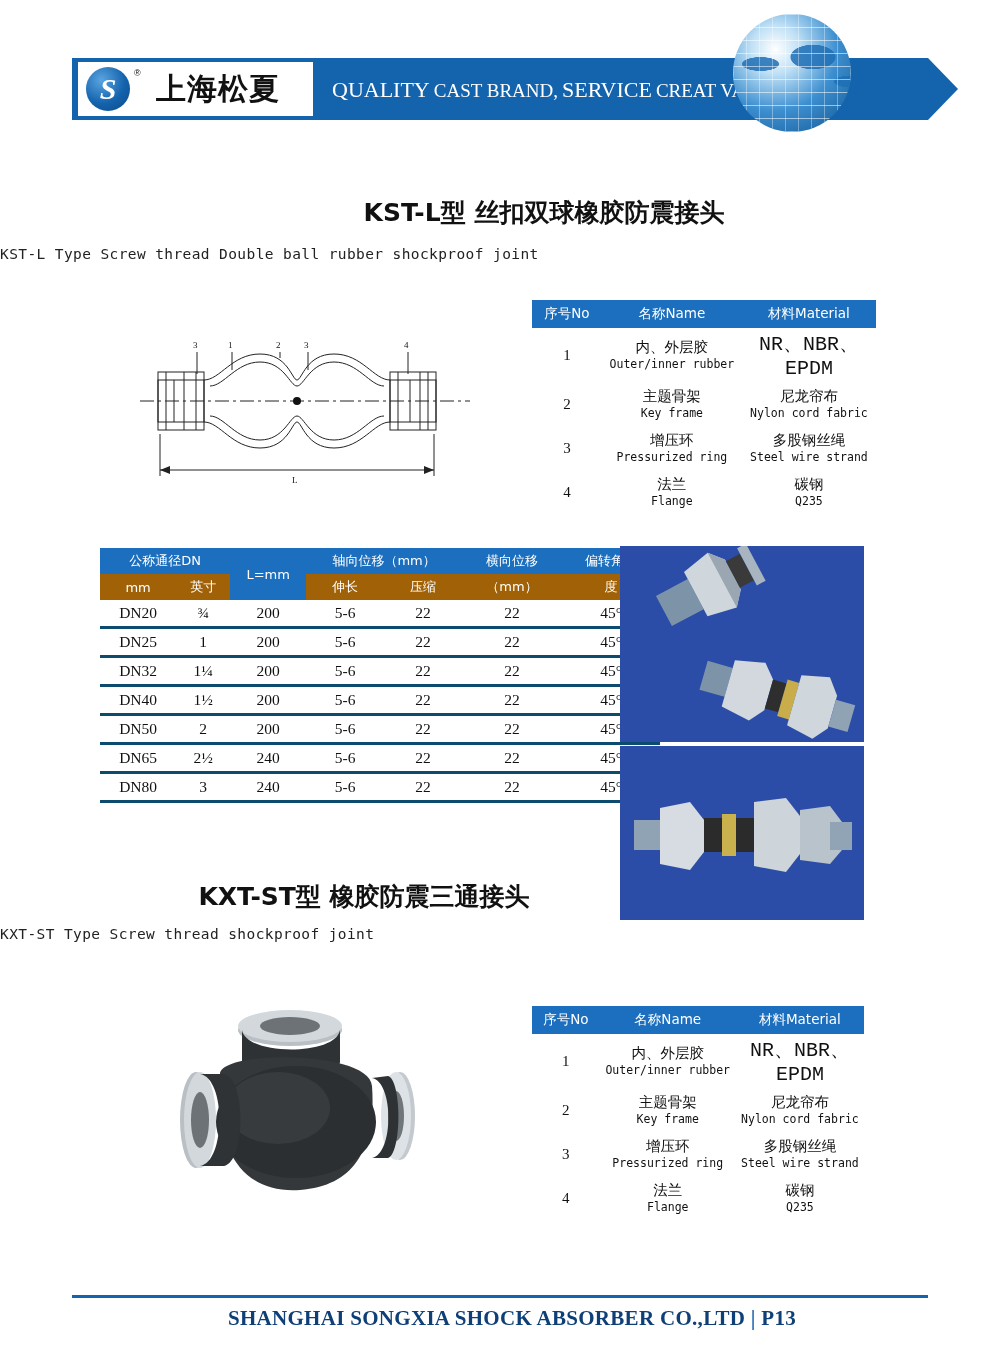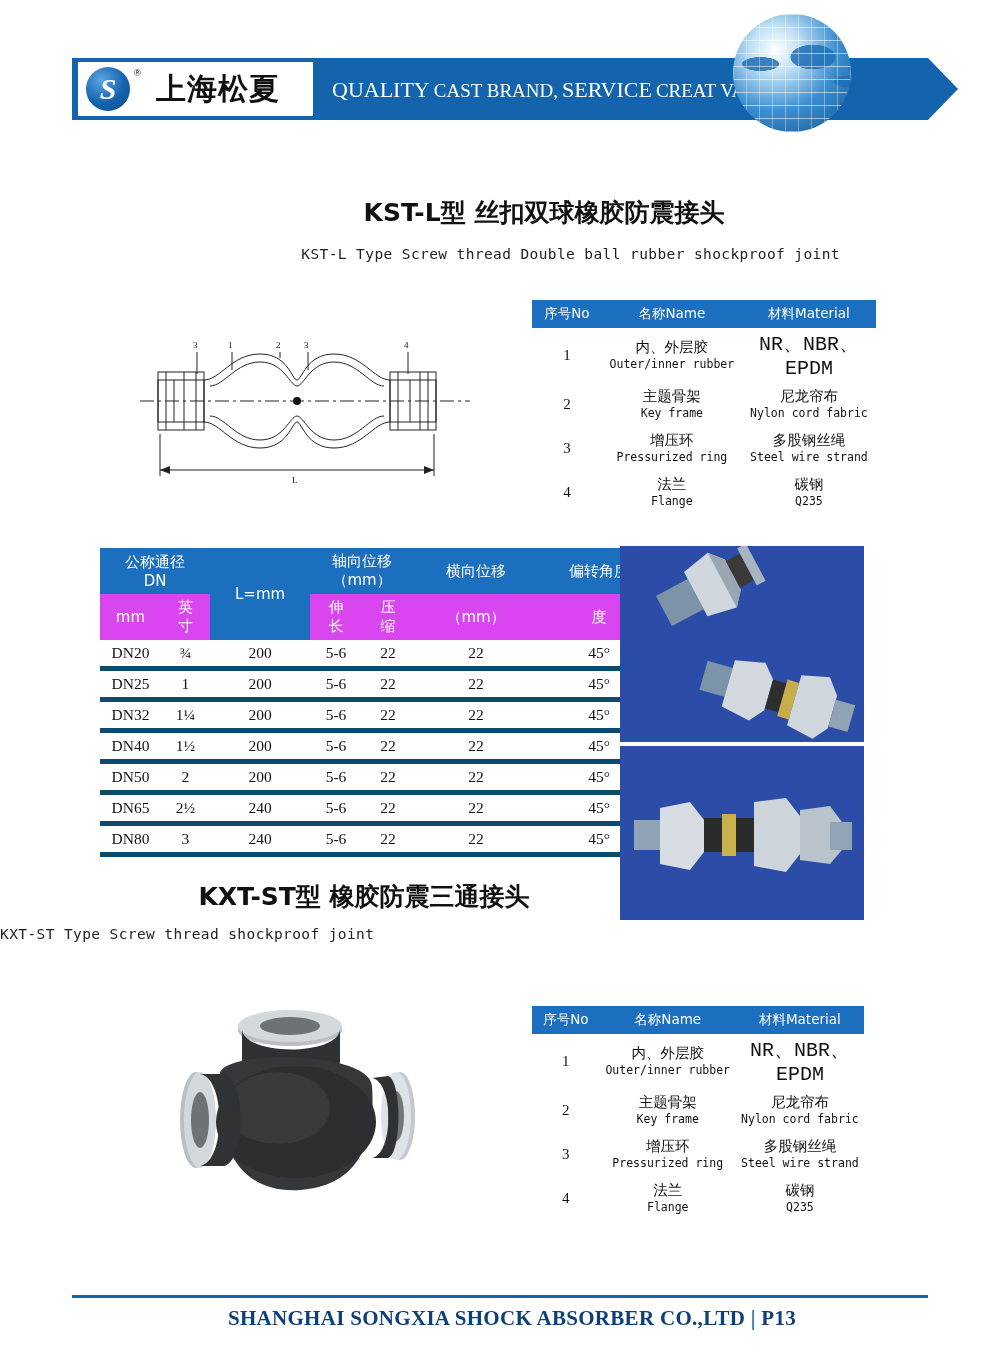--- a/index.html
+++ b/index.html
@@ -72,21 +72,21 @@
       repeating-linear-gradient(to right, rgba(255,255,255,.35) 0 1px, transparent 1px 13px);
     border-radius:50%;
   }
 
   
   .title-cn{
     position:absolute;width:1000px;text-align:center;
     font-family:"DejaVu Sans", sans-serif;font-weight:bold;font-size:25px;color:#111;padding-left:44px;
   }
   .title-en{
-    position:absolute;width:840px;text-align:right;
+    position:absolute;width:840px;text-align:left;
     font-family:"DejaVu Sans Mono", monospace;font-size:14.5px;color:#222;letter-spacing:.4px;
   }
 
   
   table{border-collapse:collapse;}
   .mat-table{
     position:absolute;font-size:13px;
   }
   .mat-table th{
     background:#1b6fbe;color:#fff;font-weight:normal;
@@ -100,28 +100,28 @@
   .en{font-family:"DejaVu Sans Mono", monospace;font-size:11.5px;display:block;line-height:1.3;}
   .num{font-family:"Liberation Serif", serif;font-size:15px;}
   .mat-cell-en-only{font-family:Liberation Mono, monospace;font-size:20px;}
 
   
   .spec-table{
     position:absolute;left:100px;top:548px;width:560px;font-size:14px;
   }
   .spec-table th{
     background:#1b6fbe;color:#fff;font-weight:normal;
-    font-family:"DejaVu Sans", sans-serif;font-size:15px;padding:4px 14px;text-align:center;
+    font-family:"DejaVu Sans", sans-serif;font-size:13px;padding:4px 2px;text-align:center;
     border:none;
   }
   .spec-table td{
     text-align:center;font-family:"Liberation Serif", serif;font-size:15.5px;
-    padding:4px 2px;border-bottom:5px solid #0c4a6e;color:#111;
-  }
-  .spec-table tr.head2 th{background:#d946ef;}
+    padding:4px 2px;border-bottom:3px solid #0c4a6e;color:#111;
+  }
+  .spec-table tr.head2 th{background:#a16207;}
 
   
   .drawing{
     position:absolute;left:140px;top:330px;width:330px;height:160px;
   }
   
   .photo{
     position:absolute;background:#2b4da8;overflow:hidden;
   }
   .photo.p1{left:620px;top:546px;width:244px;height:196px;}

